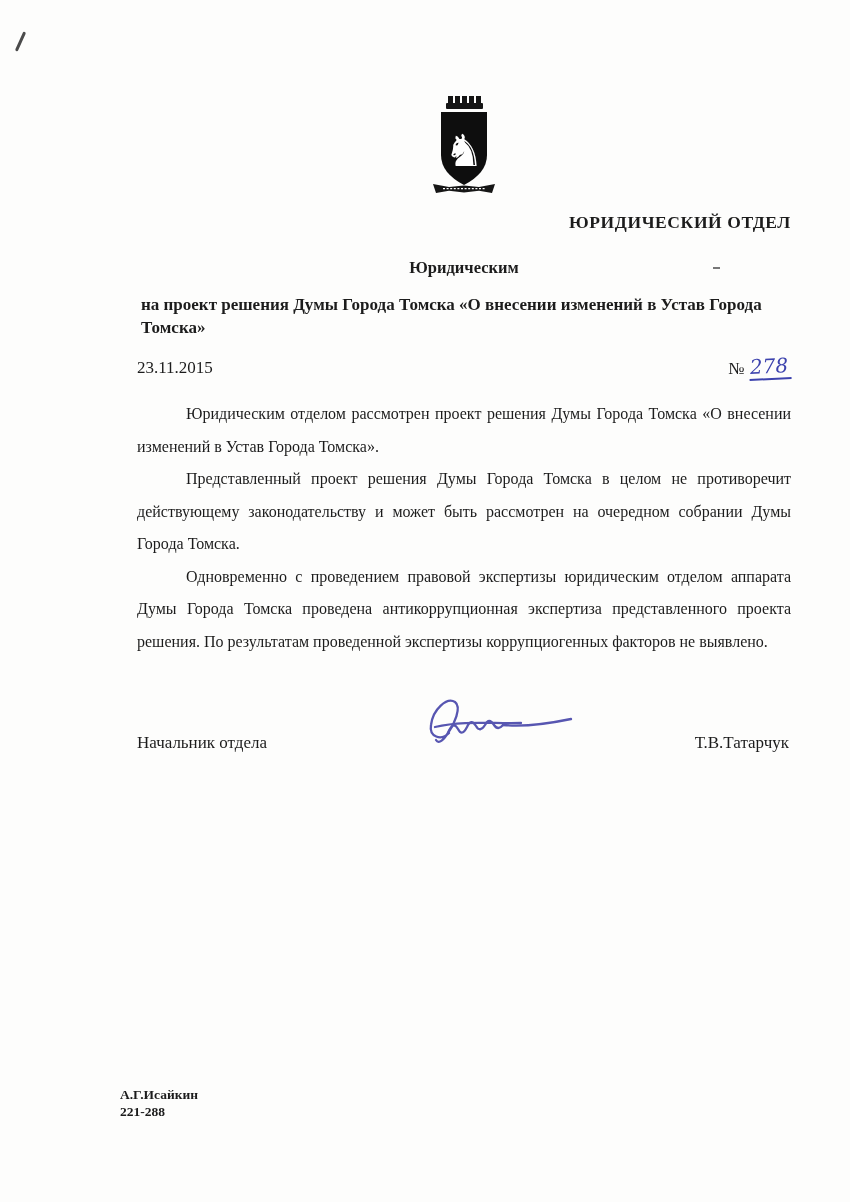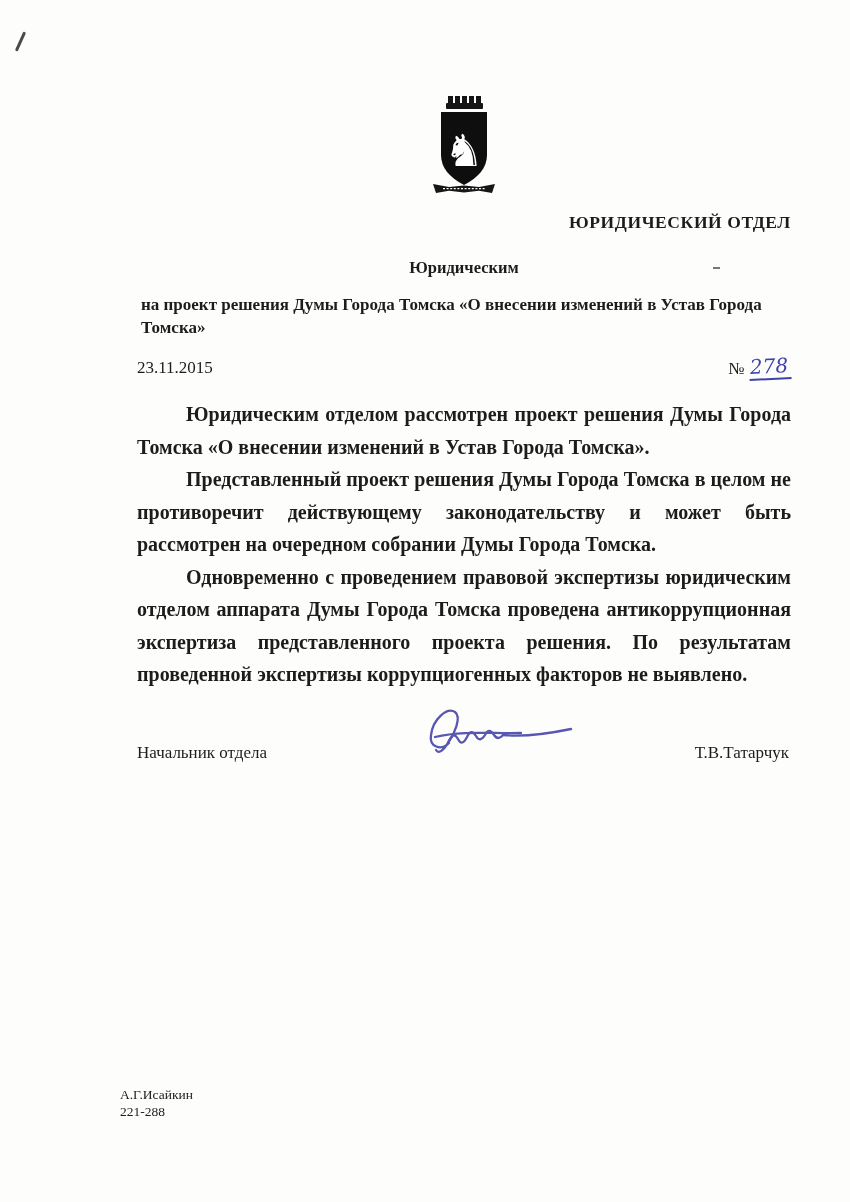--- a/index.html
+++ b/index.html
@@ -65,29 +65,28 @@
     font-style: italic;
     font-size: 20px;
     color: #3d43ae;
     border-bottom: 2px solid #3d43ae;
     padding: 0 3px 0 1px;
     transform: rotate(-3deg) translateY(-1px);
   }
   
   .bodytext { margin-top: 17px; }
   .bodytext p {
-    font-size: 20px;
+    font-size: 16px;
     line-height: 32.5px;
     text-align: justify;
     text-indent: 49px;
-    font-weight: bold;
   }
   
   .sign-row {
-    margin-top: 44px;
+    margin-top: 67px;
     position: relative;
     height: 42px;
     font-size: 17px;
     font-family: Liberation Serif, serif;
   }
   .sign-pos { position: absolute; left: 0; top: 8px; }
   .sign-name { position: absolute; right: 2px; top: 8px; }
   .signature-svg {
     position: absolute;
     left: 272px;
@@ -95,20 +94,21 @@
     width: 175px;
     height: 62px;
   }
   
   .footer {
     position: absolute;
     left: 120px;
     top: 1086px;
     font-size: 13.5px;
     line-height: 17px;
+    font-weight: bold;
   }
   
   .artifact-tl {
     position: absolute;
     left: 19px; top: 31px;
     width: 3px; height: 21px;
     background: #2c2c2c;
     border-radius: 2px;
     transform: rotate(24deg);
     opacity: 0.85;

